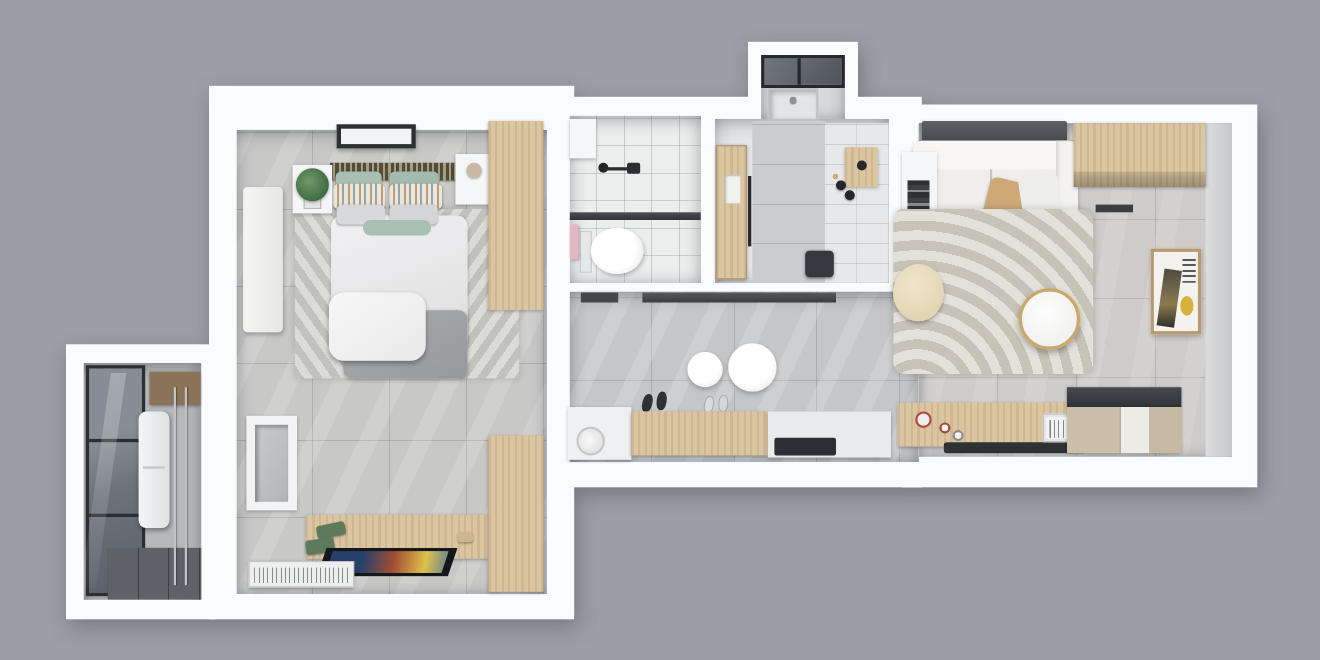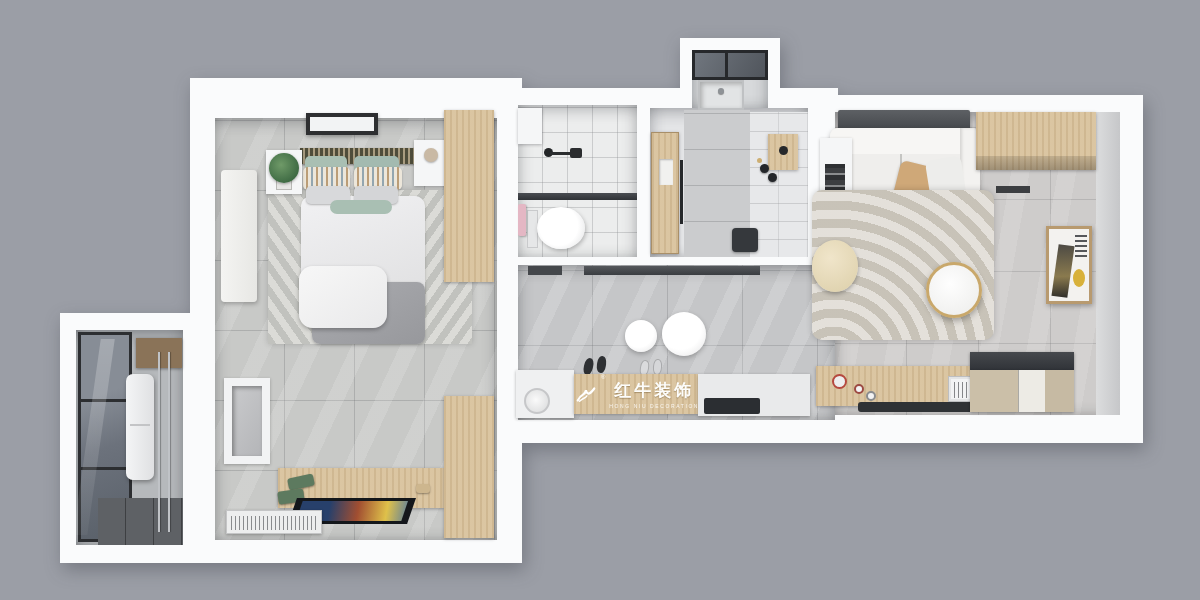--- a/index.html
+++ b/index.html
@@ -328,27 +328,14 @@
   <div id="cup1"></div>
   <div id="cup2"></div>
   <div id="appliance">
     <div class="slots"></div>
   </div>
   <div id="sideboard-top"></div>
   <div id="sideboard-body">
     <div class="seam"></div>
   </div>
 
-  <div id="watermark">
-    <span id="wm-logo">
-      <svg width="22" height="22" viewBox="0 0 24 24" style="position:absolute;left:0;top:0;">
-        <path d="M3 19 C8 10 10 15 12 8 C13 13 16 13 21 6" stroke="#ffffff" fill="none" stroke-width="2.4" stroke-linecap="round"></path>
-        <path d="M5 20 C9 16 11 17 13 14" stroke="#ffffff" fill="none" stroke-width="1.6" stroke-linecap="round"></path>
-      </svg>
-    </span>
-    <span id="wm-reg">®</span>
-    <span id="wm-textcol">
-      <span id="wm-brand">红牛装饰</span>
-      <span id="wm-sub">HONG NIU DECORATION</span>
-    </span>
-  </div>
 
 </div>
 
 </body></html>

